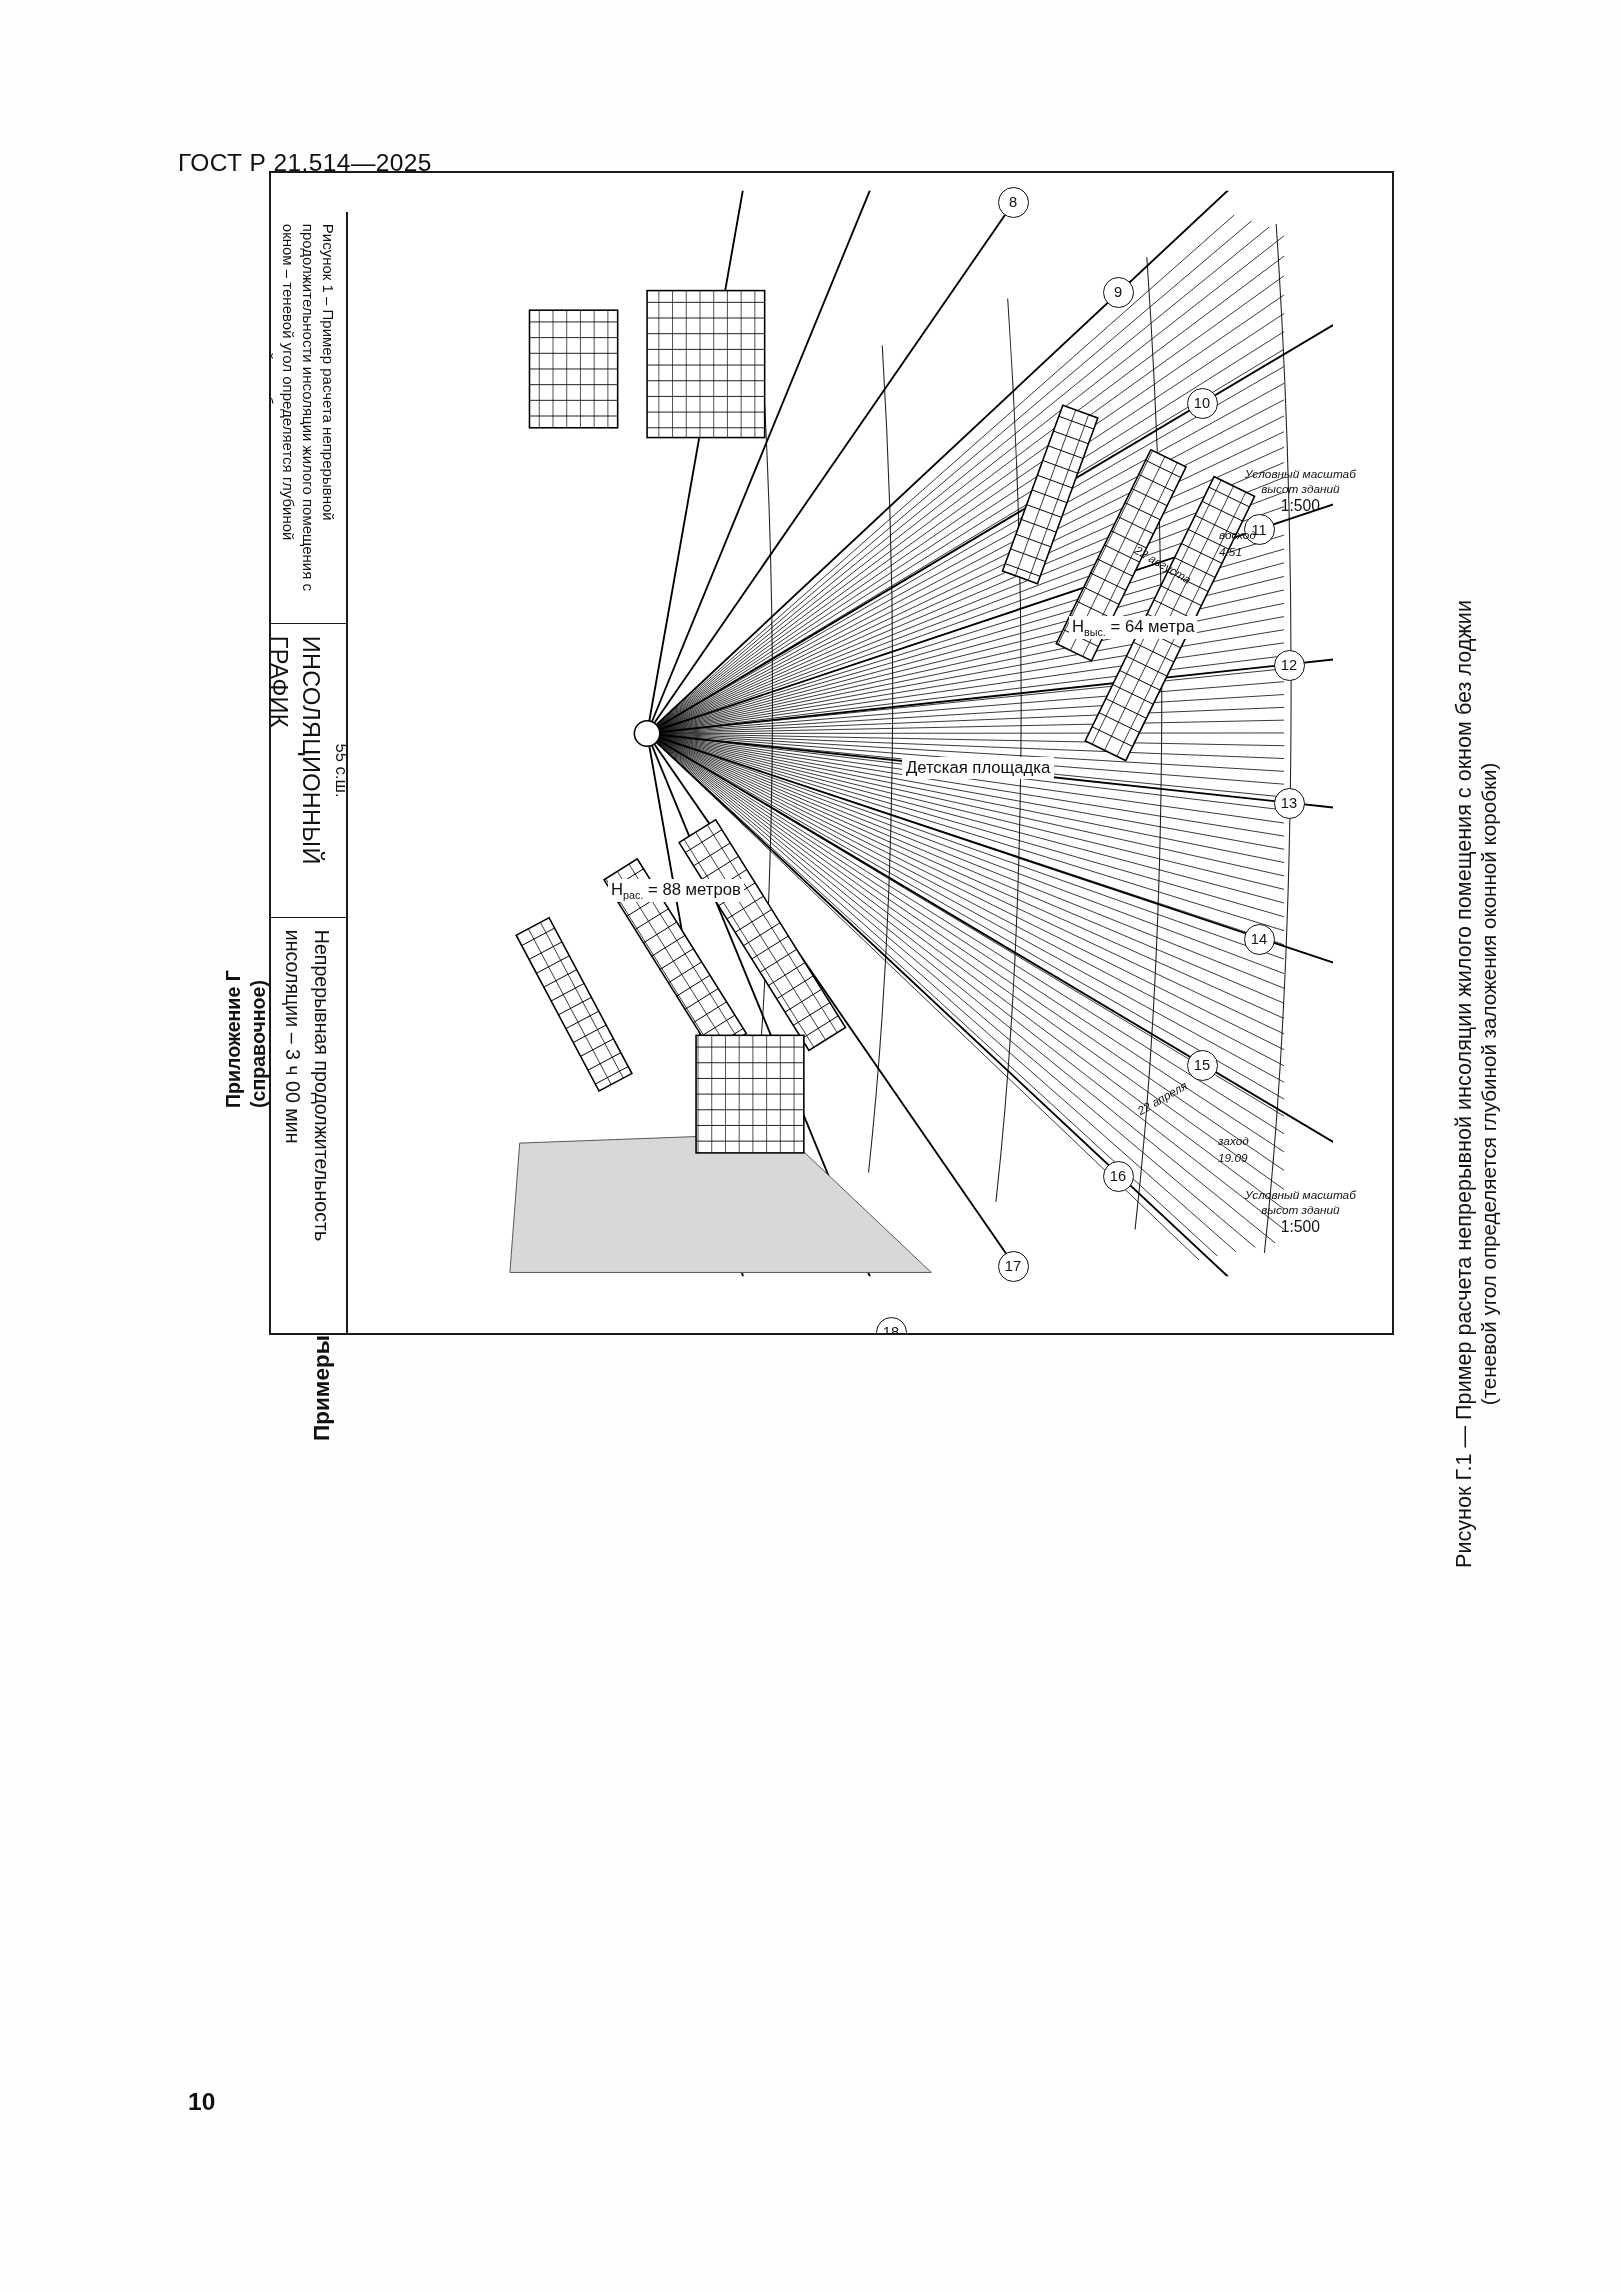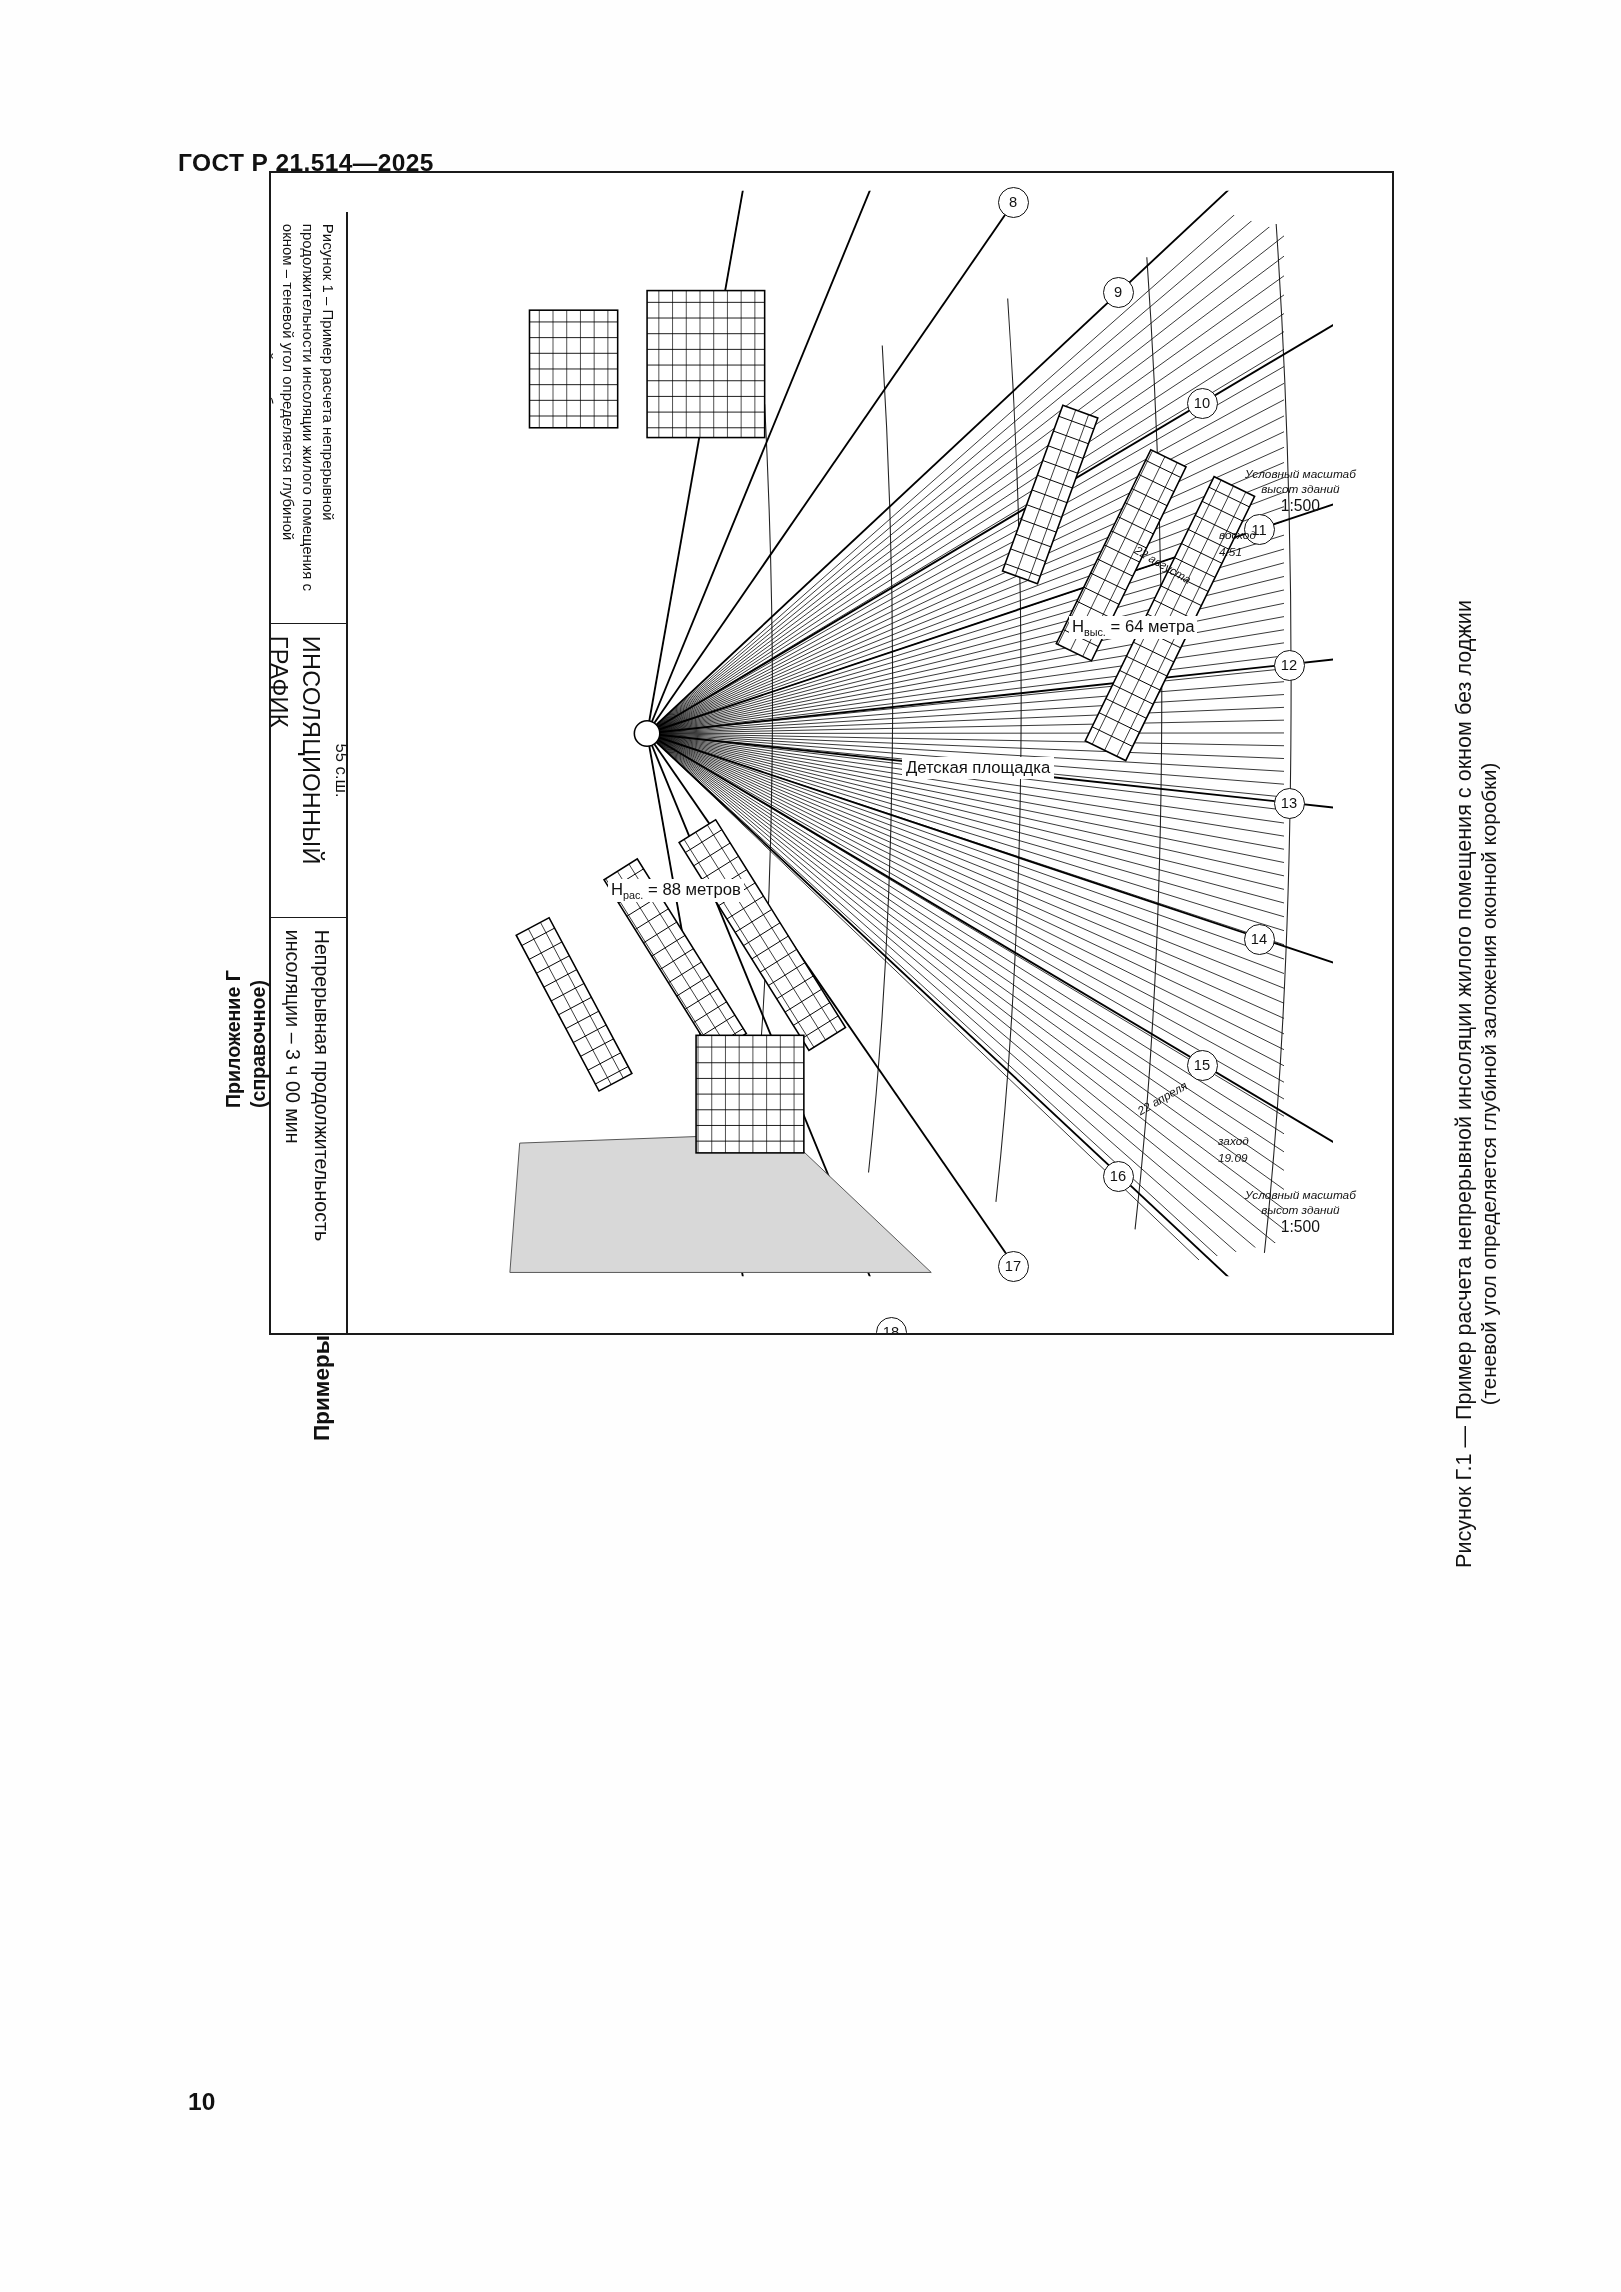--- a/index.html
+++ b/index.html
@@ -5,21 +5,21 @@
   html,body{margin:0;padding:0;background:#fff;}
   body{
     width:1621px;height:2293px;position:relative;overflow:hidden;
     font-family:"Liberation Sans", sans-serif;color:#111;
   }
   .page{position:absolute;inset:0;background:#fefefe;}
 
   
   .runhead{
     position:absolute;left:178px;top:149px;
-    font-size:24.5px;font-weight:bold;letter-spacing:0.4px;white-space:nowrap;
+    font-size:24.5px;font-weight:normal;letter-spacing:0.4px;white-space:nowrap;
   }
   .pagenum{
     position:absolute;left:188px;top:2088px;
     font-size:24.5px;font-weight:bold;
   }
 
   
   .rot{
     position:absolute;transform-origin:0 0;
     transform:rotate(-90deg);white-space:nowrap;

